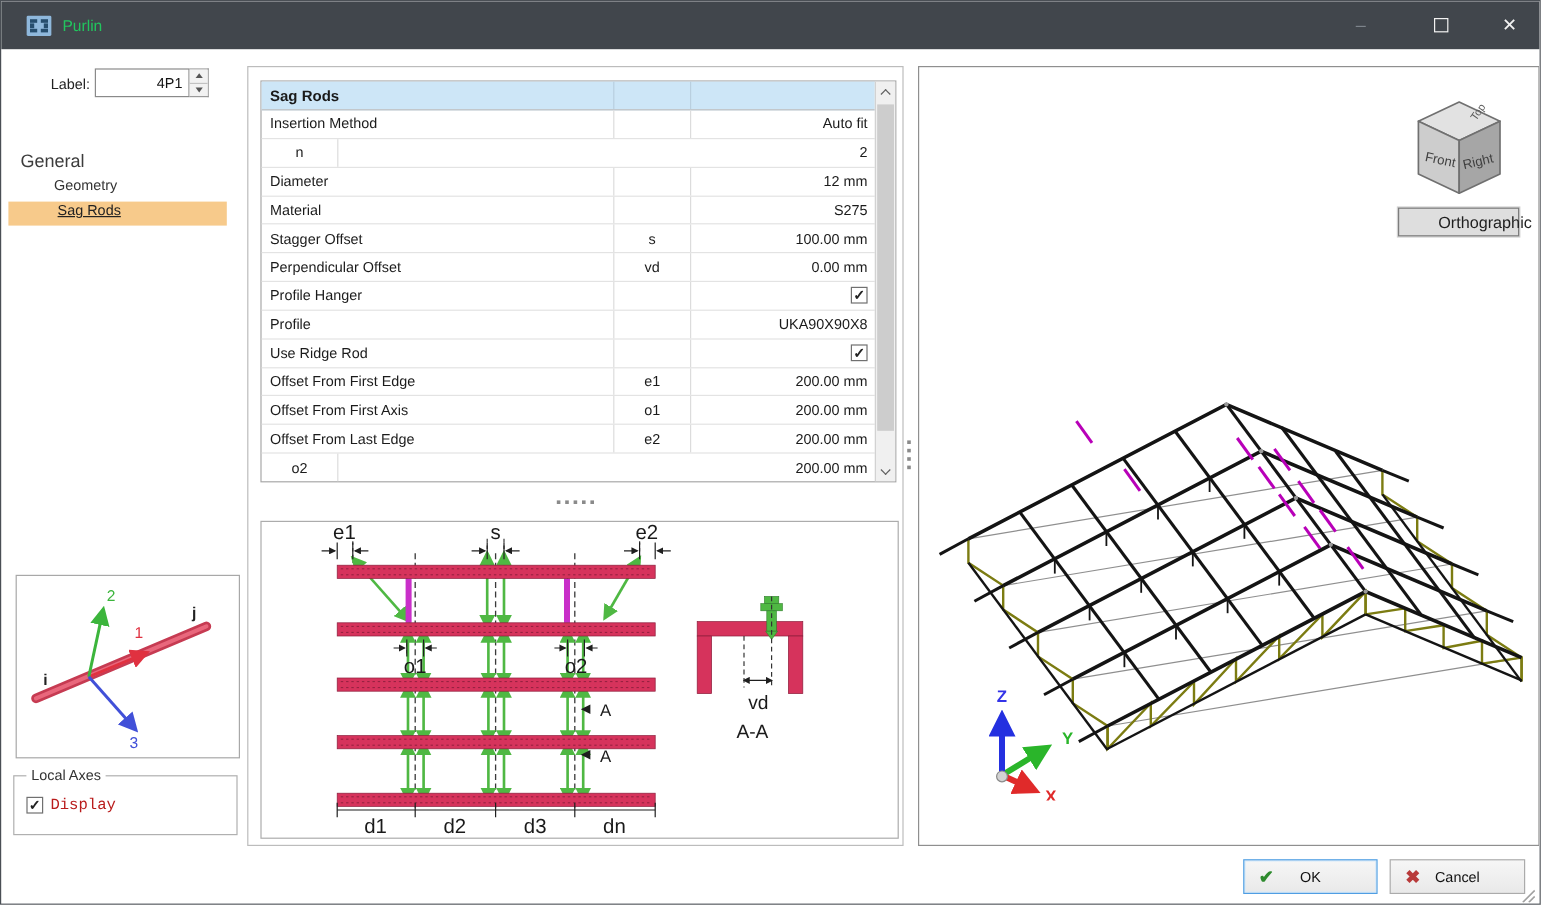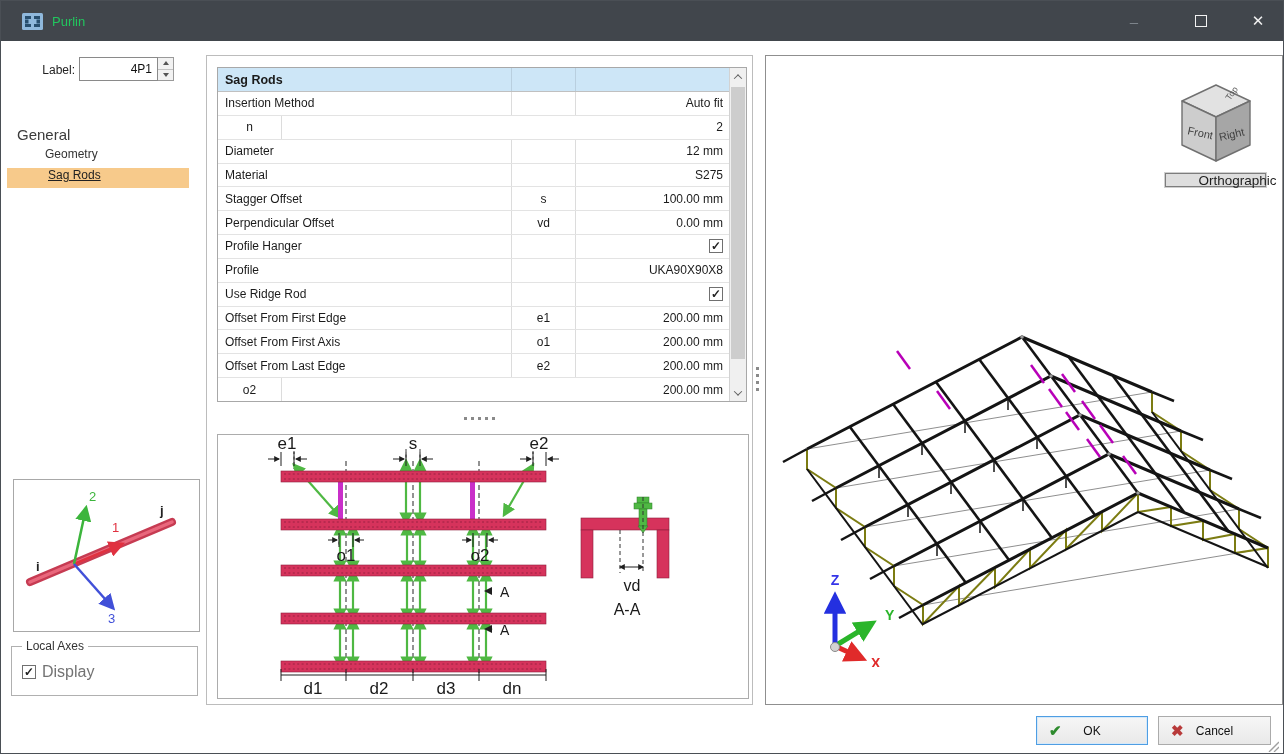--- a/index.html
+++ b/index.html
@@ -30,21 +30,21 @@
   .nav-item { position:absolute; left:6px; width:182px; height:20px; font-size:12px; color:#333; display:flex; align-items:flex-start; cursor:default; }
   .nav-geom { top:146px; padding-left:38px; }
   .nav-sag { top:167px; padding-left:41px; background:#f7ca8b; }
   .nav-sag span { text-decoration:underline; color:#222; }
 
   .axesbox { position:absolute; left:12px; top:478px; width:187px; height:153px; border:1px solid #a8a8a8; background:#fff; }
   .groupbox { position:absolute; left:10px; top:645px; width:187px; height:50px; border:1px solid #b0b0b0; }
   .groupbox .legend { position:absolute; left:10px; top:-8px; background:#fff; padding:0 4px; font-size:12px; color:#333; }
   .chkrow { position:absolute; left:10px; top:16px; display:flex; align-items:center; gap:6px; }
   .chkbox { width:14px; height:14px; border:1px solid #707070; background:#fff; font-size:12px; font-weight:bold; color:#222; display:flex; align-items:center; justify-content:center; line-height:12px; }
-  .chklabel { font-size:16px; color:#737373; }
+  .chklabel { font-size:13px; color:#b91c1c;font-family:Liberation Mono, monospace; }
 
   
   .midpanel { position:absolute; left:205px; top:54px; width:547px; height:650px; border:1px solid #bcbcbc; background:#fff; }
   .tablewrap { position:absolute; left:10px; top:11px; width:530px; height:335px; border:1px solid #a8a8a8; background:#fff; }
   .grid { position:absolute; left:0; top:0; right:17px; bottom:0; }
   .g-head { display:flex; height:24px; background:#cde6f7; border-bottom:1px solid #c0c0c0; }
   .g-head .c1 { width:294px; font-weight:bold; font-size:12.5px; color:#1a1a1a; padding-left:7px; display:flex; align-items:center; border-right:1px solid #b9cfdf; }
   .g-head .c2 { width:64px; border-right:1px solid #b9cfdf; }
   .g-head .c3 { flex:1; }
   .g-rows { position:absolute; top:24px; left:0; right:0; bottom:0; display:flex; flex-direction:column; }
@@ -65,21 +65,21 @@
   .hsplit { position:absolute; left:0; top:361px; width:100%; display:flex; justify-content:center; gap:4px; }
   .hsplit i { width:3px; height:3px; background:#8a8a8a; }
   .diagbox { position:absolute; left:10px; top:378px; width:532px; height:265px; border:1px solid #acacac; background:#fff; }
 
   .vsplit { position:absolute; left:755px; top:366px; display:flex; flex-direction:column; gap:4px; }
   .vsplit i { width:3px; height:3px; background:#8a8a8a; }
 
   
   .viewpanel { position:absolute; left:764px; top:54px; width:518px; height:650px; border:1px solid #8f8f8f; background:#fff; }
   .cube { position:absolute; left:406px; top:18px; }
-  .orthobtn { position:absolute; left:399px; top:117px; width:101px; height:14px; background:#dedede; border:1px solid #7d7d7d; box-shadow:0 0 0 1px #cfcfcf; font-size:13.5px; color:#1e1e1e; display:flex; align-items:center; justify-content:center; font-family:"Liberation Sans",sans-serif;padding-left:44px; }
+  .orthobtn { position:absolute; left:399px; top:117px; width:101px; height:24px; background:#dedede; border:1px solid #7d7d7d; box-shadow:0 0 0 1px #cfcfcf; font-size:13.5px; color:#1e1e1e; display:flex; align-items:center; justify-content:center; font-family:"Liberation Sans",sans-serif;padding-left:44px; }
   .scene { position:absolute; left:11px; top:243px; }
   .triad { position:absolute; left:31px; top:506px; }
 
   
   .footbtn { position:absolute; top:715px; height:29px; background:linear-gradient(#f6f6f6,#e9e9e9); border:1px solid #ababab; font-size:12px; color:#111; display:flex; align-items:center; justify-content:center; font-family:"Liberation Sans",sans-serif; }
   .okbtn { left:1035px; width:112px; border:1px solid #4f9ee3; box-shadow:0 0 0 1px #d6e9f9 inset; }
   .cancelbtn { left:1157px; width:113px; }
   .btnicon { position:absolute; left:12px; font-size:15px; font-weight:bold; }
   .ok-ic { color:#2e8b2e; } .ca-ic { color:#b83a3a; }
   .grip { position:absolute; left:1264px; top:737px; width:14px; height:14px; }

